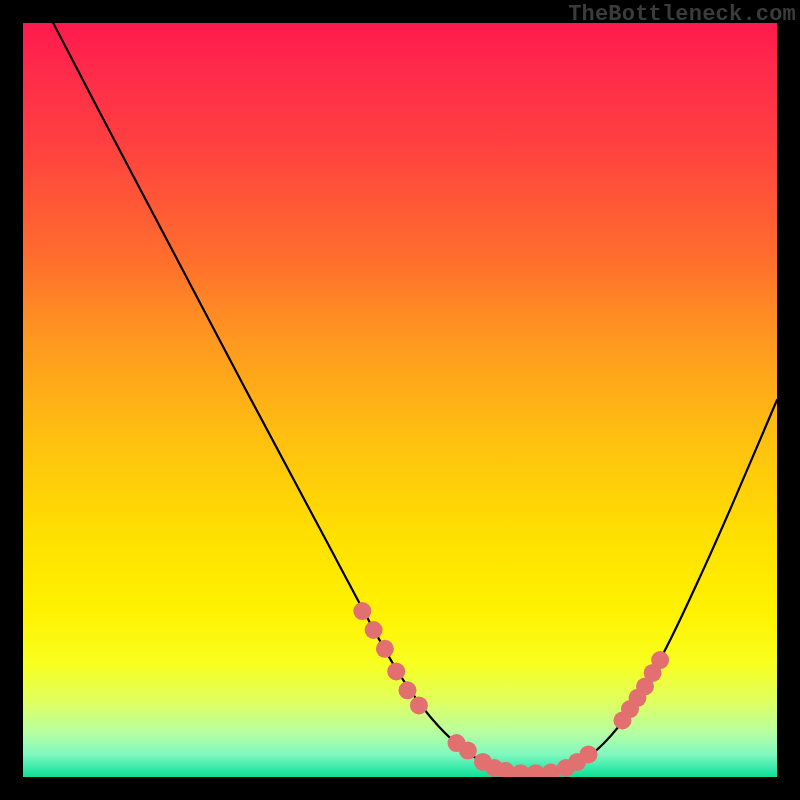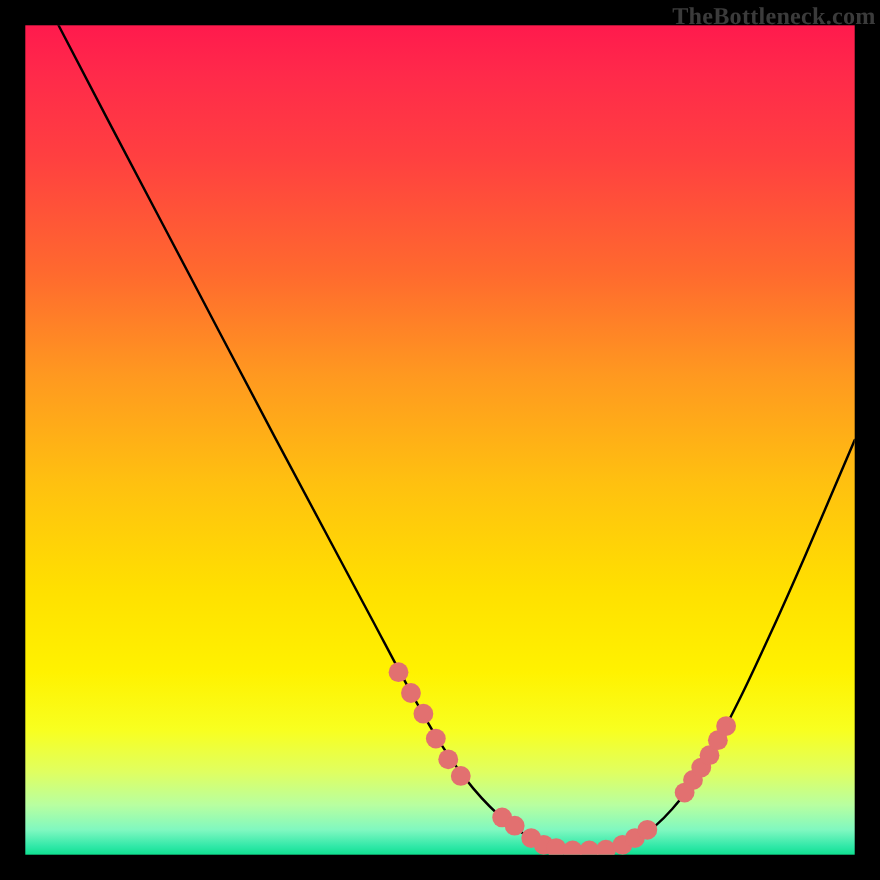--- a/index.html
+++ b/index.html
@@ -38,21 +38,21 @@
       #b8ffa0 94%,
       #80f8c0 97%,
       #30e8a8 99%,
       #10e090 100%
     );
   }
   .watermark {
     position: absolute;
     top: 2px;
     right: 4px;
-    font-family: Liberation Serif, serif;
+    font-family: Liberation Mono, monospace;
     font-size: 22px;
     font-weight: 600;
     color: #3b3b3b;
     letter-spacing: 0.2px;
   }
   svg.plot {
     position: absolute;
     left: 0;
     top: 0;
   }

